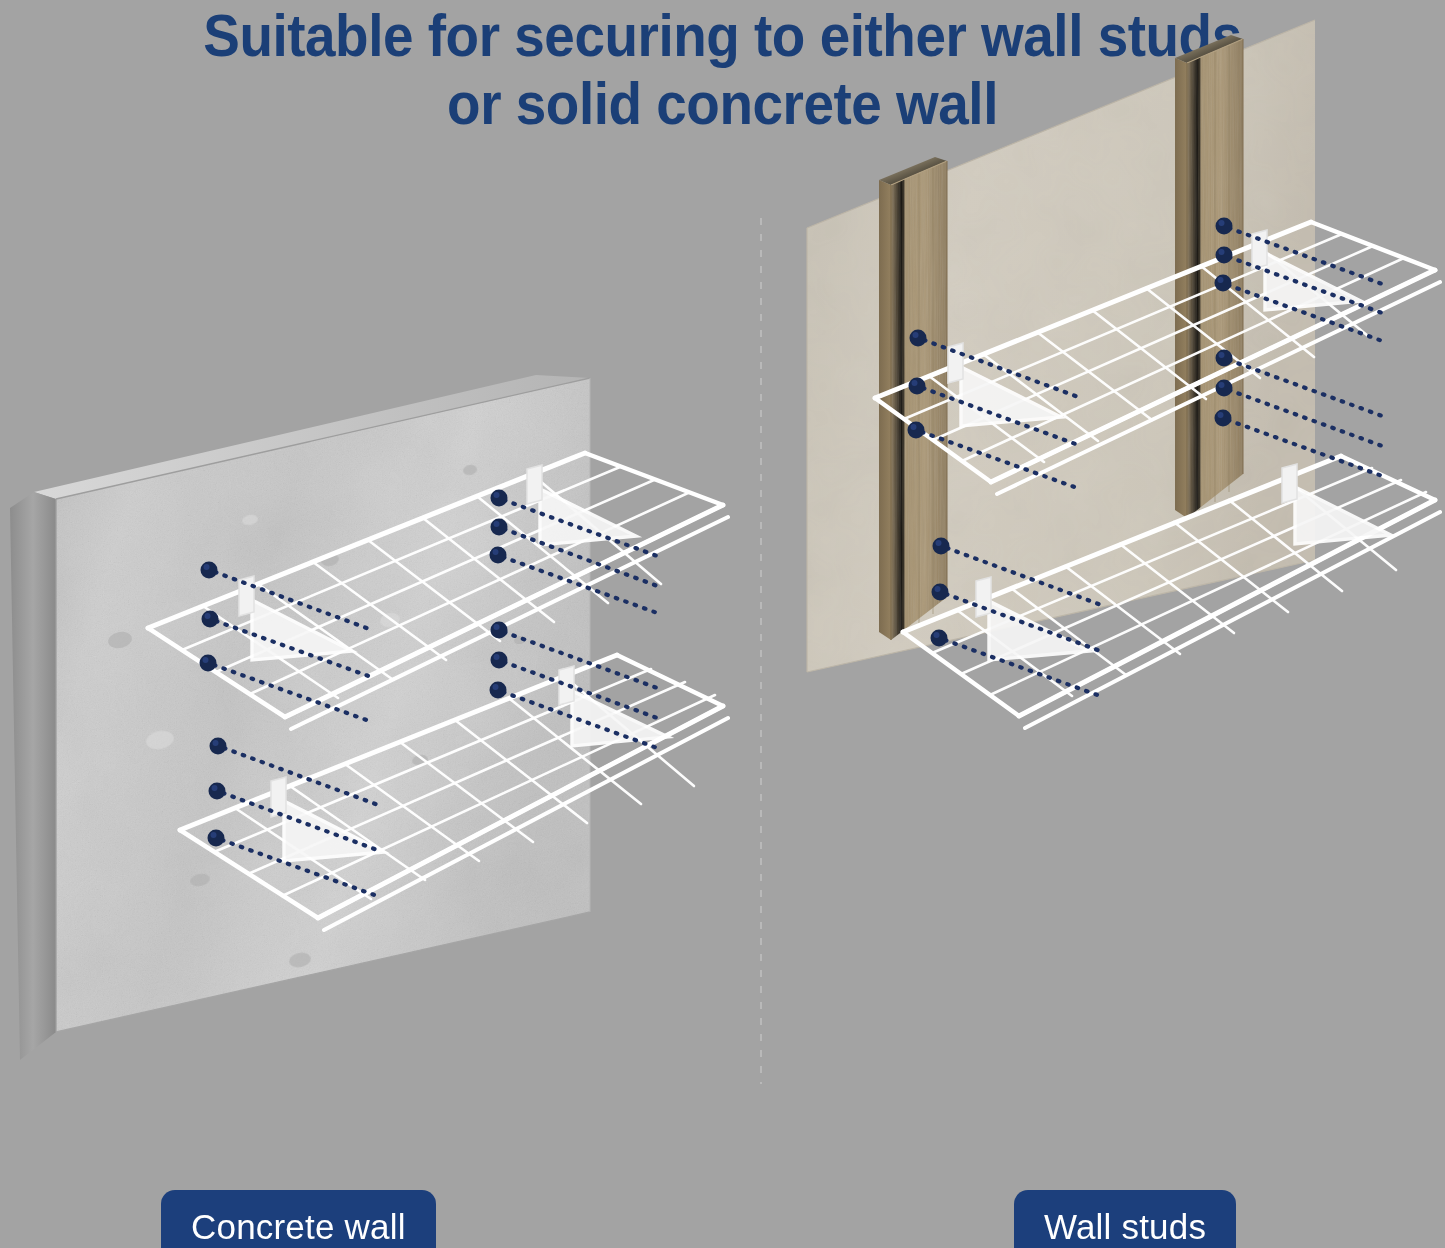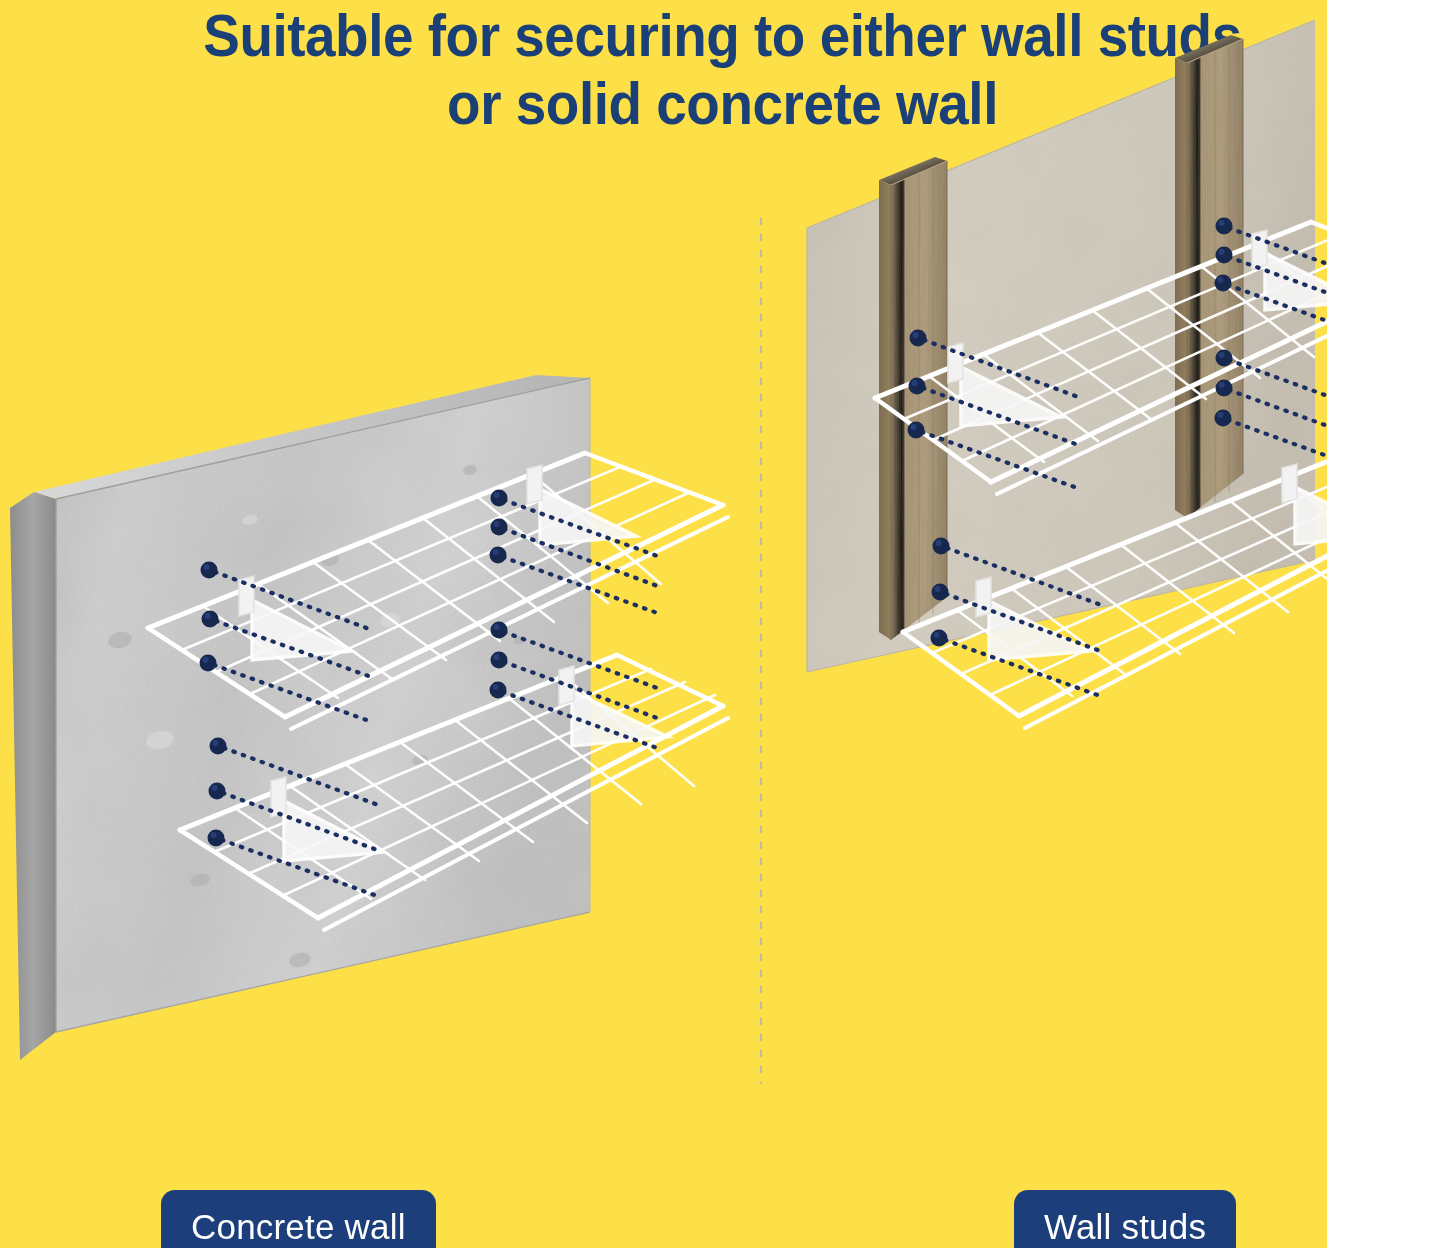--- a/index.html
+++ b/index.html
@@ -6,23 +6,23 @@
   html, body {
     margin: 0;
     padding: 0;
     background: #ffffff;
   }
   body {
     font-family: "Liberation Sans", sans-serif;
   }
   #page {
     position: relative;
-    width: 1327px;
+    width: 1445px;
     height: 1248px;
-    background: #fde047;
+    background: #a3a3a3;
     overflow: hidden;
   }
 
   
   .headline {
     position: absolute;
     left: 0;
     top: 2px;
     width: 1445px;
     text-align: center;

